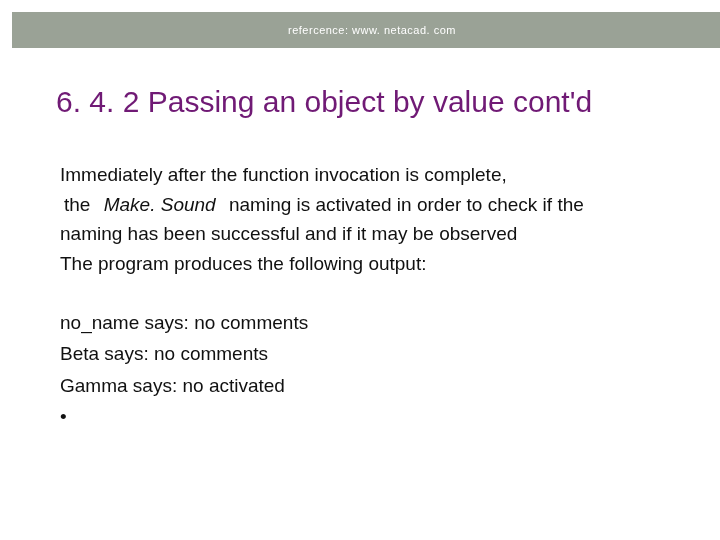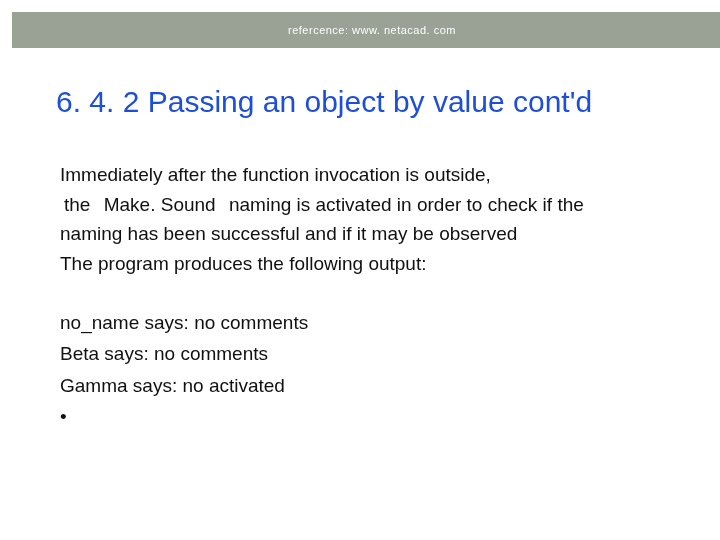--- a/index.html
+++ b/index.html
@@ -26,34 +26,35 @@
       color: #ffffff;
       font-size: 11px;
       letter-spacing: 0.5px;
     }
     .content {
       padding: 28px 40px 0 40px;
     }
     .slide-title {
       font-size: 30px;
       font-weight: normal;
-      color: #1d4ed8;
+      color: #701a75;
       margin-bottom: 42px;
       line-height: 1.2;
     }
     .body-text {
       font-size: 19px;
       color: #111111;
       line-height: 1.35;
       margin-bottom: 0;
     }
     .body-para {
       margin-bottom: 0;
     }
     .italic {
+      font-style: italic;
     }
     .output-block {
       margin-top: 32px;
       font-size: 19px;
       color: #111111;
       line-height: 1.45;
     }
     .bullet {
       font-size: 19px;
       color: #111111;
@@ -65,21 +66,21 @@
 
 <div class="header-bar">
   <span class="header-text">refercence: www. netacad. com</span>
 </div>
 
 <div class="content">
 
   <h1 class="slide-title">6. 4. 2 Passing an object by value cont'd</h1>
 
   <div class="body-text">
-    <div class="body-para">Immediately after the function invocation is outside,</div>
+    <div class="body-para">Immediately after the function invocation is complete,</div>
     <div class="body-para">
       <span>the </span><span class="italic">Make. Sound</span><span> naming is activated in order to check if the</span>
     </div>
     <div class="body-para">naming has been successful and if it may be observed</div>
     <div class="body-para">The program produces the following output:</div>
   </div>
 
   <div class="output-block">
     <div>no_name says: no comments</div>
     <div>Beta says: no comments</div>

